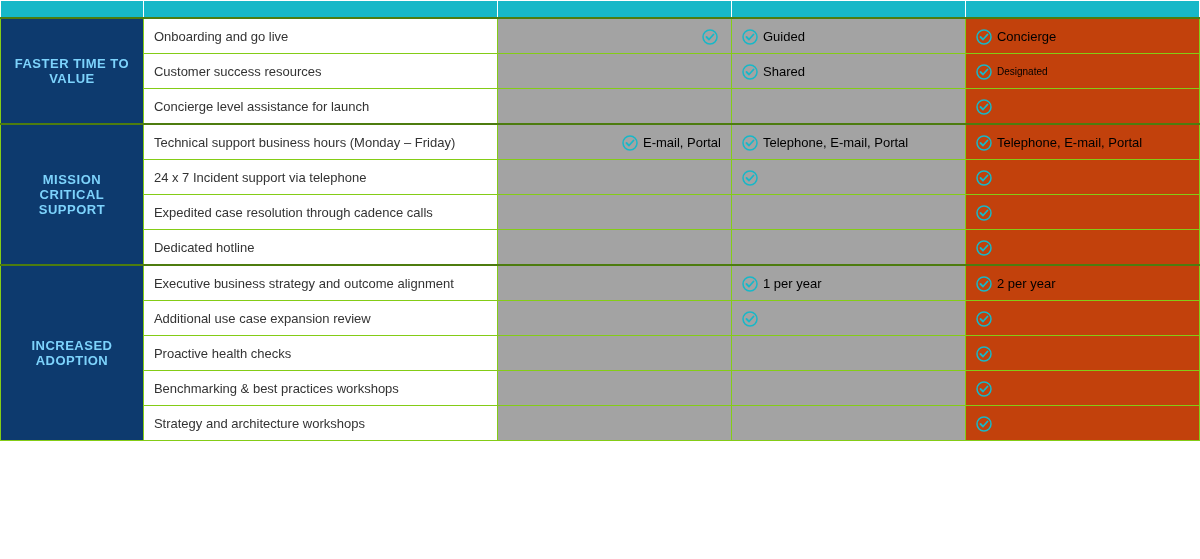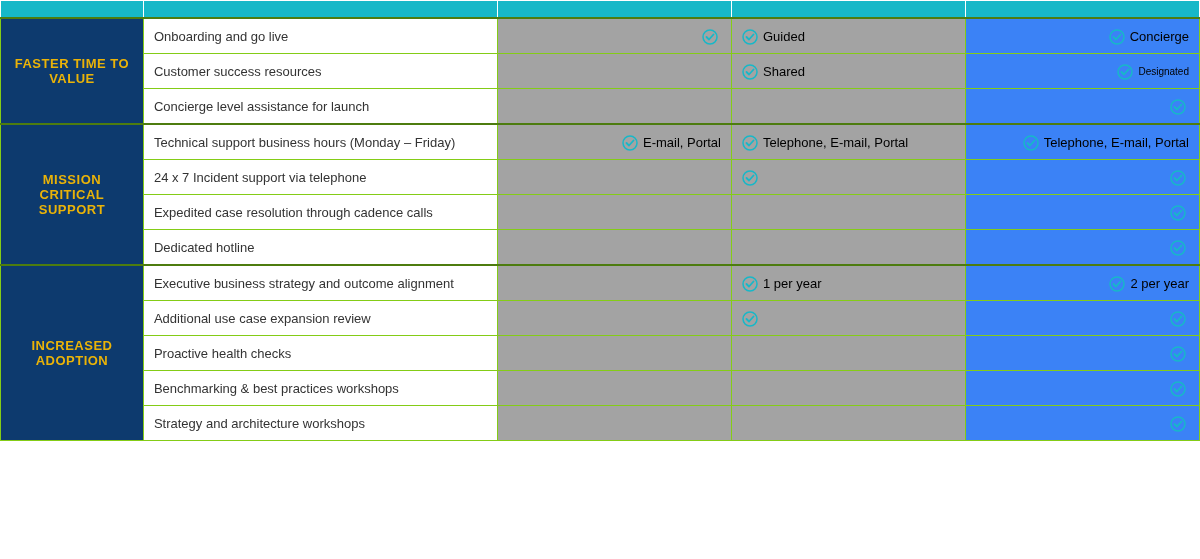--- a/index.html
+++ b/index.html
@@ -19,40 +19,40 @@
       font-size: 13px;
       text-align: center;
       text-transform: uppercase;
       letter-spacing: 0.5px;
       border: 1px solid #fff;
     }
     
     
     .outcome-cell {
       background-color: #0d3a6e;
-      color: #eab308;
+      color: #7dd3fc;
       font-weight: bold;
       font-size: 13px;
       text-align: center;
       text-transform: uppercase;
       letter-spacing: 0.5px;
       width: 113px;
     }
     
     
     .scope-col { width: 280px; background: #fff; color: #444; }
     
     
     .core-col { width: 185px; text-align: right; background: #a3a3a3; }
     
     
     .ent-essential-col { width: 185px; background: #a3a3a3; }
     
     
-    .ent-elite-col { width: 185px; text-align: right; background: #3b82f6; }
+    .ent-elite-col { width: 185px; text-align: left; background: #c2410c; }
 
     
     .section-divider td { border-top: 2px solid #4d7c0f; }
 
     .check-icon { color: #17b8c8; font-size: 16px; margin-right: 3px; vertical-align: middle; }
     
     .check-text { display: inline-flex; align-items: center; gap: 2px; }
 
     
     .outcome-cell { vertical-align: middle; }

